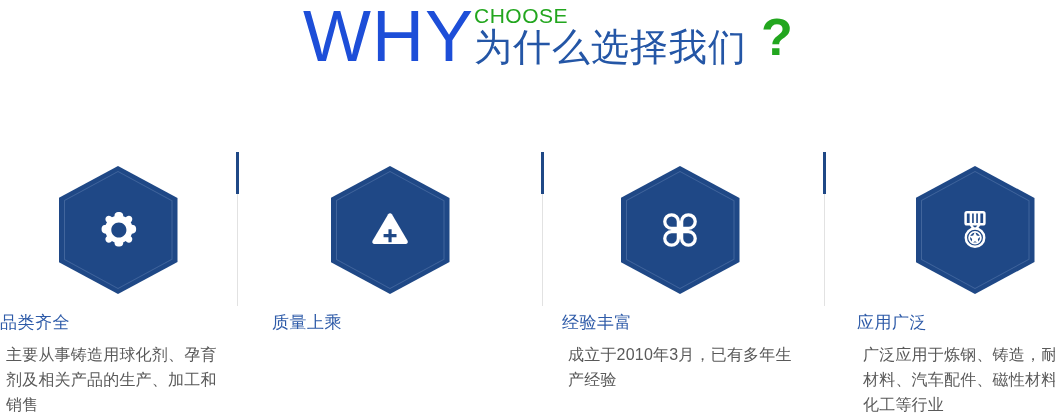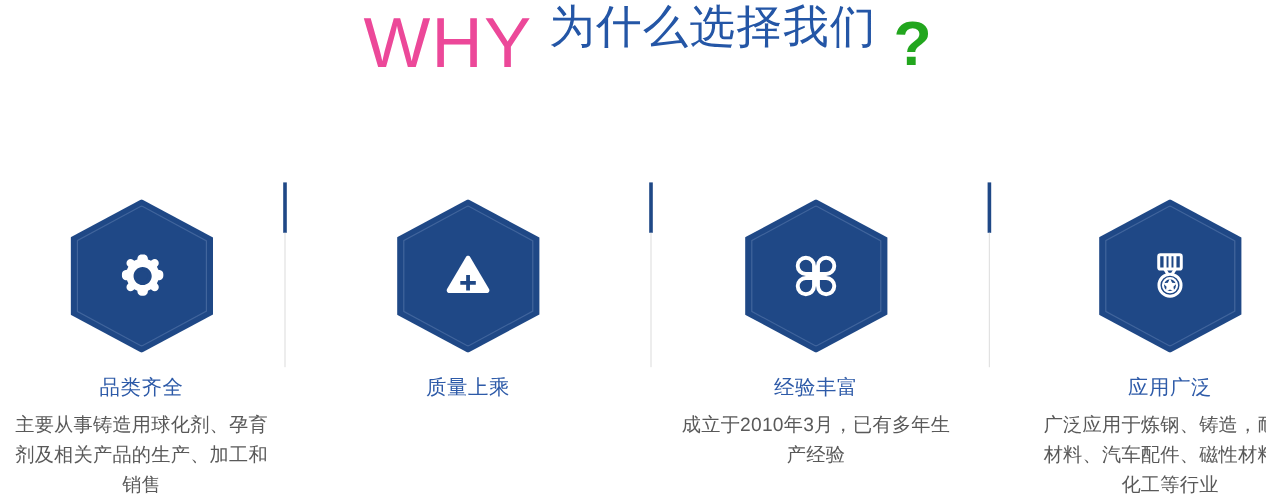--- a/index.html
+++ b/index.html
@@ -26,26 +26,25 @@
   }
   .header-inner {
     position: absolute;
     left: 303px;
     top: 0;
     height: 82px;
     display: flex;
     align-items: flex-start;
   }
   .hdr-why {
-    font-size: 59px;
+    font-size: 72px;
     line-height: 72px;
     font-weight: 400;
-    color: #ec4899;
+    color: #1d4ed8;
     letter-spacing: 1px;
-    margin-right: 14px;
     white-space: nowrap;
   }
   .hdr-stack {
     display: flex;
     flex-direction: column;
     padding-top: 4px;
   }
   .hdr-choose {
     font-size: 21px;
     line-height: 24px;
@@ -78,21 +77,21 @@
     left: 0;
     top: 150px;
     width: 1055px;
     height: 266px;
   }
   .card {
     position: absolute;
     top: 0;
     width: 236px;
     height: 266px;
-    text-align: center;
+    text-align: left;
   }
   .card-0 { left: 0px; }
   .card-1 { left: 272px; }
   .card-2 { left: 562px; }
   .card-3 { left: 857px; }
 
   
   .hex-wrap {
     position: absolute;
     left: 50%;
@@ -188,20 +187,21 @@
   .sep-1 { left: 541px; }
   .sep-2 { left: 823px; }
 </style>
 </head>
 <body>
 
 <div class="header">
   <div class="header-inner">
     <div class="hdr-why">WHY</div>
     <div class="hdr-stack">
+      <div class="hdr-choose">CHOOSE</div>
       <div class="hdr-cn">为什么选择我们</div>
     </div>
     <div class="hdr-q">?</div>
   </div>
 </div>
 
 <div class="cards">
 
   <div class="card card-0">
     <div class="hex-wrap">

